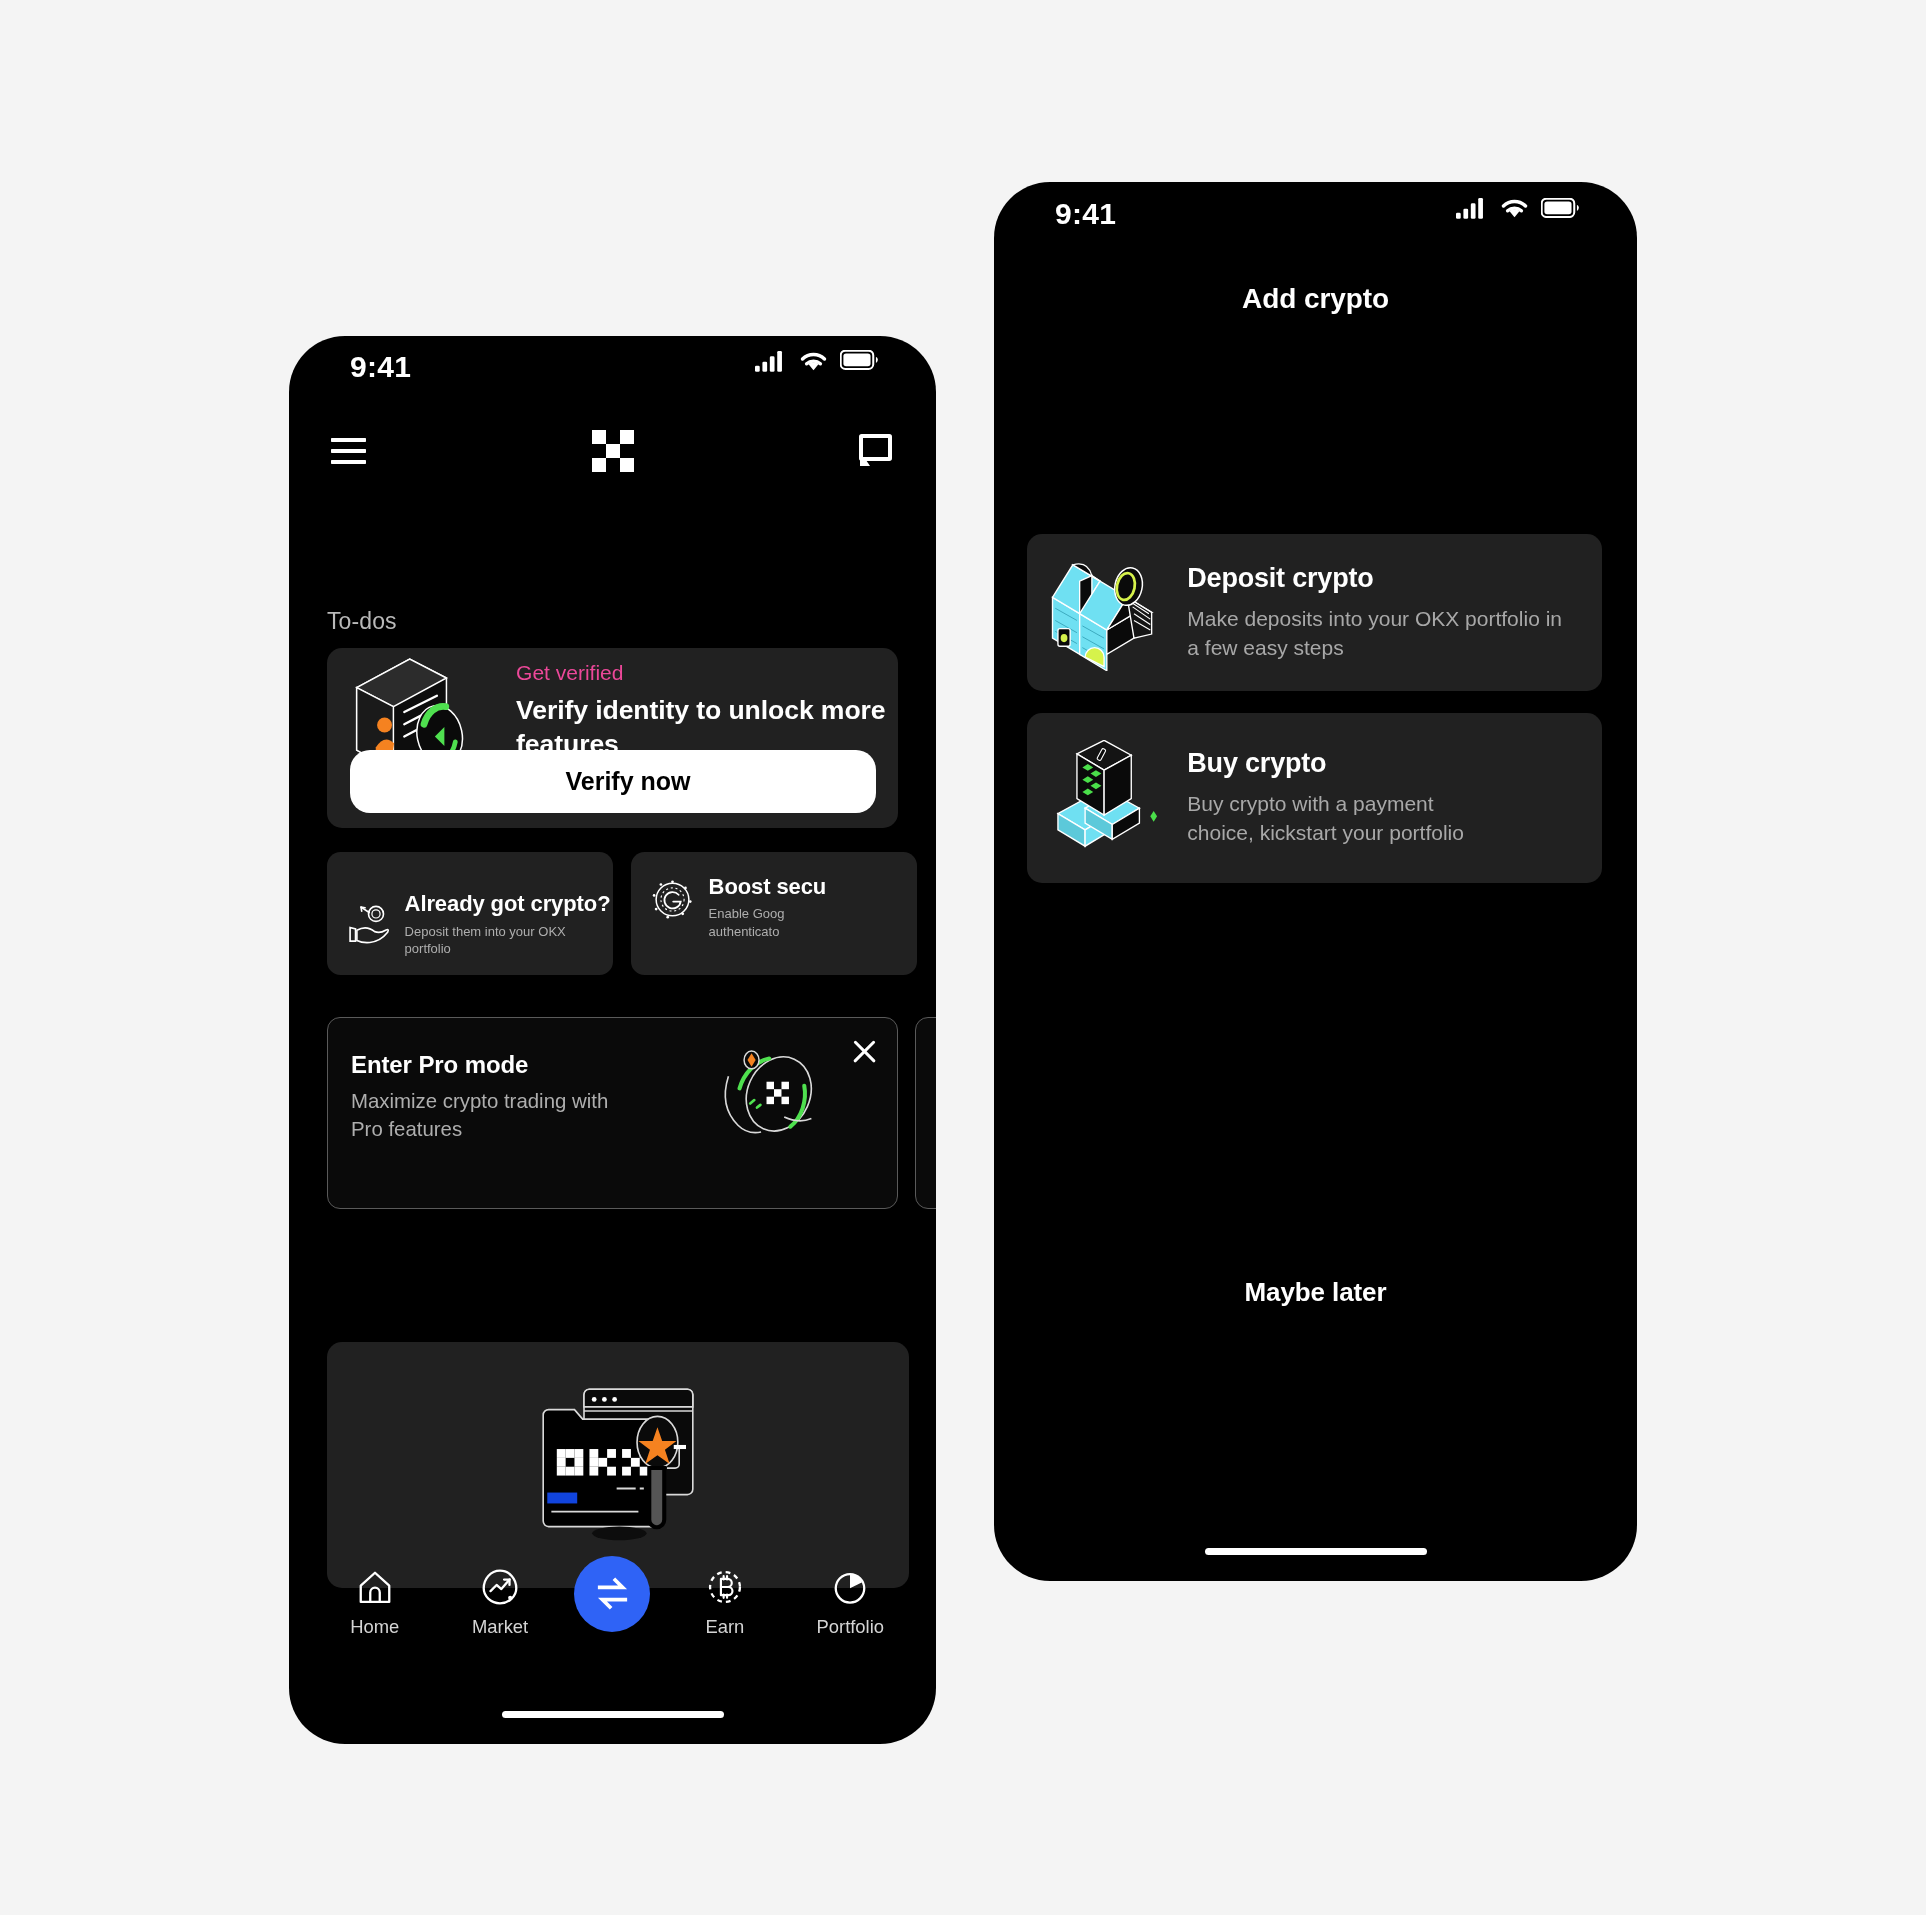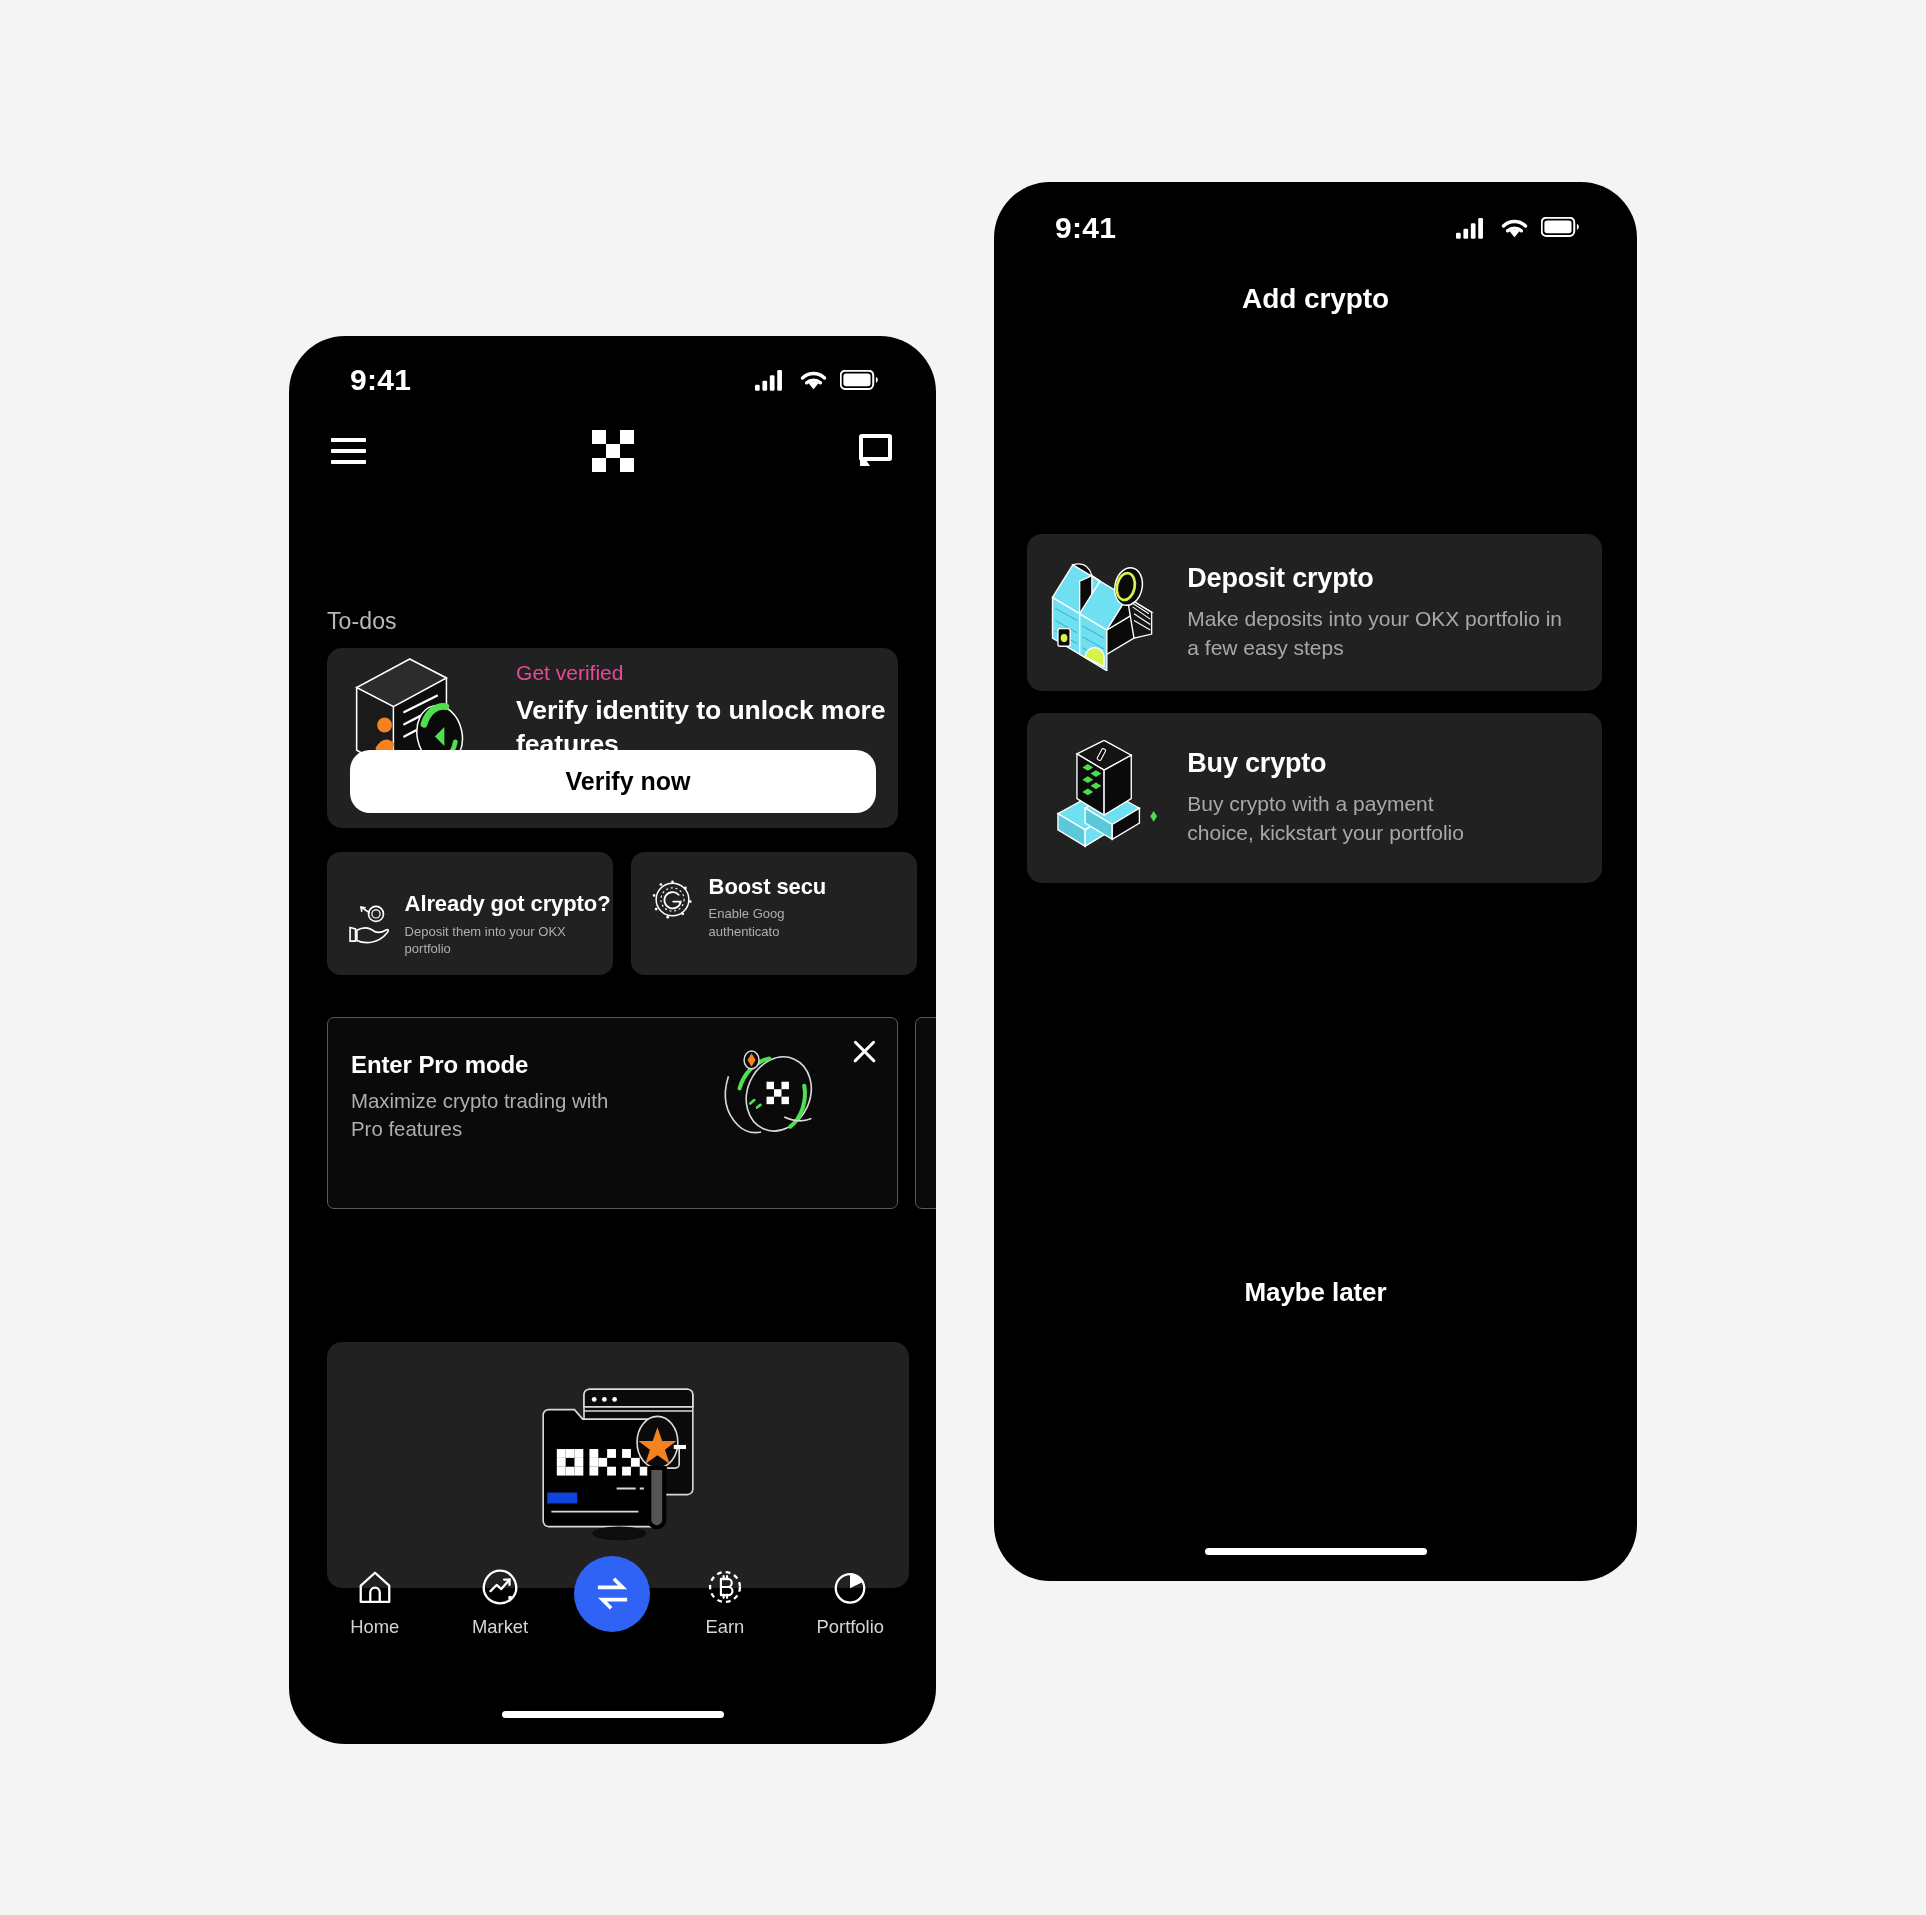--- a/index.html
+++ b/index.html
@@ -29,21 +29,21 @@
 
   .phone-left  { left: 289px;  top: 336px;  width: 647px;  height: 1408px; }
   .phone-right { left: 994px; top: 182px;  width: 643px;  height: 1399px; }
 
   
   .statusbar {
     position: absolute;
     left: 0; right: 8px;
     height: 61px;
     display: flex;
-    align-items: center;
+    align-items: flex-start;
     justify-content: space-between;
     padding: 0 50px 0 61px;
   }
   .status-time {
     color: #ffffff;
     font-size: 30px;
     font-weight: 700;
     letter-spacing: 0.3px;
   }
   .status-icons {
@@ -117,21 +117,21 @@
   }
   .todo-card .ico { flex: 0 0 45px; width:45px; height:45px; margin-right: 13.6px; margin-top: 2.7px; }
   .todo-title { color:#ffffff; font-size: 22px; font-weight: 700; margin-bottom: 5.4px; white-space: nowrap; letter-spacing:-0.1px; }
   .todo-desc  { color:#aeaeae; font-size: 13px; line-height: 1.34; }
 
   
   .pro-card {
     position:absolute;
     background:#0a0a0a;
     border: 1.4px solid #5a5a5a;
-    border-radius: 7px;
+    border-radius: 13px;
     overflow:hidden;
   }
   .pro-title { position:absolute; left: 23px; top: 33px; color:#ffffff; font-size: 24px; font-weight:700; letter-spacing:-0.1px; }
   .pro-desc  { position:absolute; left: 23px; top: 69px; width: 286px; color:#aeaeae; font-size: 20.4px; line-height: 1.38; }
   .pro-close { position:absolute; right: 17.7px; top: 17.7px; width: 31px; height: 31px; cursor:pointer; }
   .pro-close::before, .pro-close::after {
     content:''; position:absolute; left: 1.4px; top: 14.3px; width: 29px; height: 3.4px; background:#ffffff; border-radius: 1.4px;
   }
   .pro-close::before { transform: rotate(45deg); }
   .pro-close::after  { transform: rotate(-45deg); }

